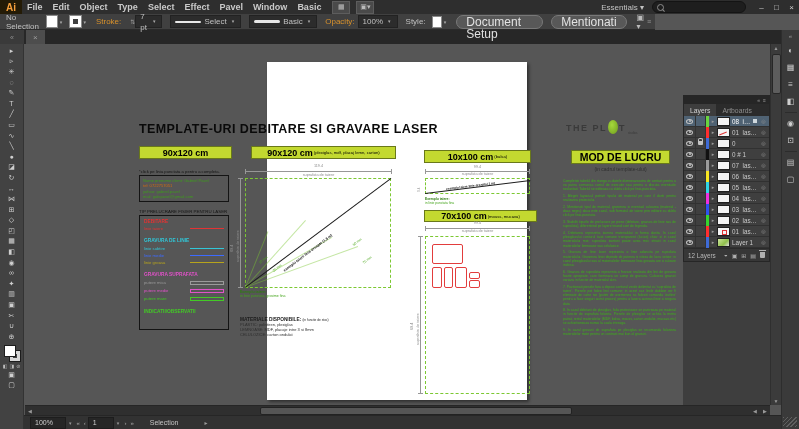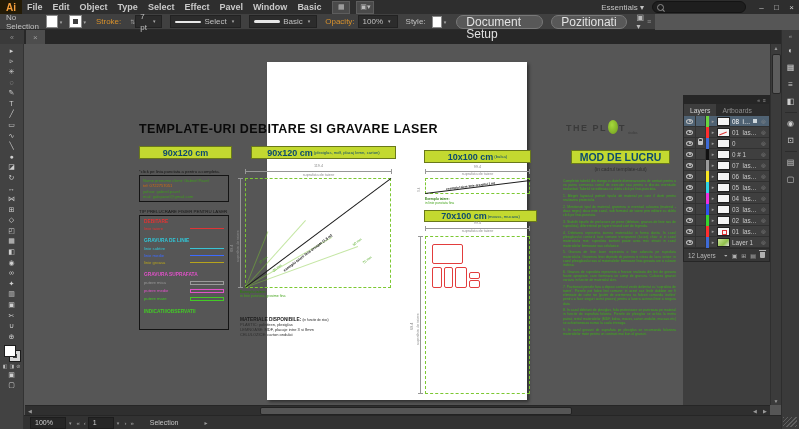--- a/index.html
+++ b/index.html
@@ -68,21 +68,21 @@
   .minirow{display:flex;gap:2px;margin-top:1px;}
   .mini{font-size:5px;color:#bdbdbd;}
   .tb-bottom{margin-top:2px;font-size:7px;color:#cfcfcf;display:flex;flex-direction:column;
              align-items:center;gap:2px;}
 
   
   .artboard{position:absolute;left:267px;top:62px;width:260px;height:338px;background:#ffffff;
             box-shadow:2px 2px 3px rgba(0,0,0,.45);z-index:1;}
   .art{z-index:2;}
   .doc-title{left:139px;top:122px;font-size:12.5px;font-weight:bold;color:#0a0a0a;letter-spacing:.4px;}
-  .gbar{background:#c3d930;border:1px solid #69781a;color:#0c4a6e;display:flex;align-items:center;
+  .gbar{background:#c3d930;border:1px solid #69781a;color:#000000;display:flex;align-items:center;
         justify-content:center;box-sizing:border-box;}
   .gbar b{font-size:9px;font-weight:bold;}
   .gbar .suffix{font-size:4.2px;font-weight:normal;margin-left:1px;}
   .mod-bar b{font-size:10.5px;}
   .mod-sub{left:571px;top:166px;width:99px;text-align:center;font-size:5px;color:#303030;}
 
   .note{left:139px;top:169px;font-size:4.2px;color:#141414;}
   .contact-box{left:139px;top:175px;width:90px;height:27px;border:1px solid #141414;
                padding:2px 3px;box-sizing:border-box;}
   .contact-line{font-size:4.1px;line-height:5.4px;white-space:nowrap;overflow:hidden;}
@@ -254,21 +254,21 @@
       </span>
     <span class="cb-orange">Opacity:</span>
     <span class="field">
         <span>100%</span>
         <span class="dd">▾</span>
       </span>
     <span class="cb-label" style="margin-left:8px;">Style:</span>
     <span class="swatch" style="width:11px;height:10px;"></span>
       <span class="dd">▾</span>
     <span class="cb-btn">Document Setup</span>
-    <span class="cb-btn">Pozitionati</span>
+    <span class="cb-btn">Mentionati</span>
     <span class="cb-endicon"><span>▣</span> ▾</span>
     <span class="cb-collapse">≡</span>
   </div>
 
   <div class="tools-header">«</div>
   <div class="tabbar">
     <div class="doc-tab">
       <span class="tab-close">×</span>
     </div>
   </div>

